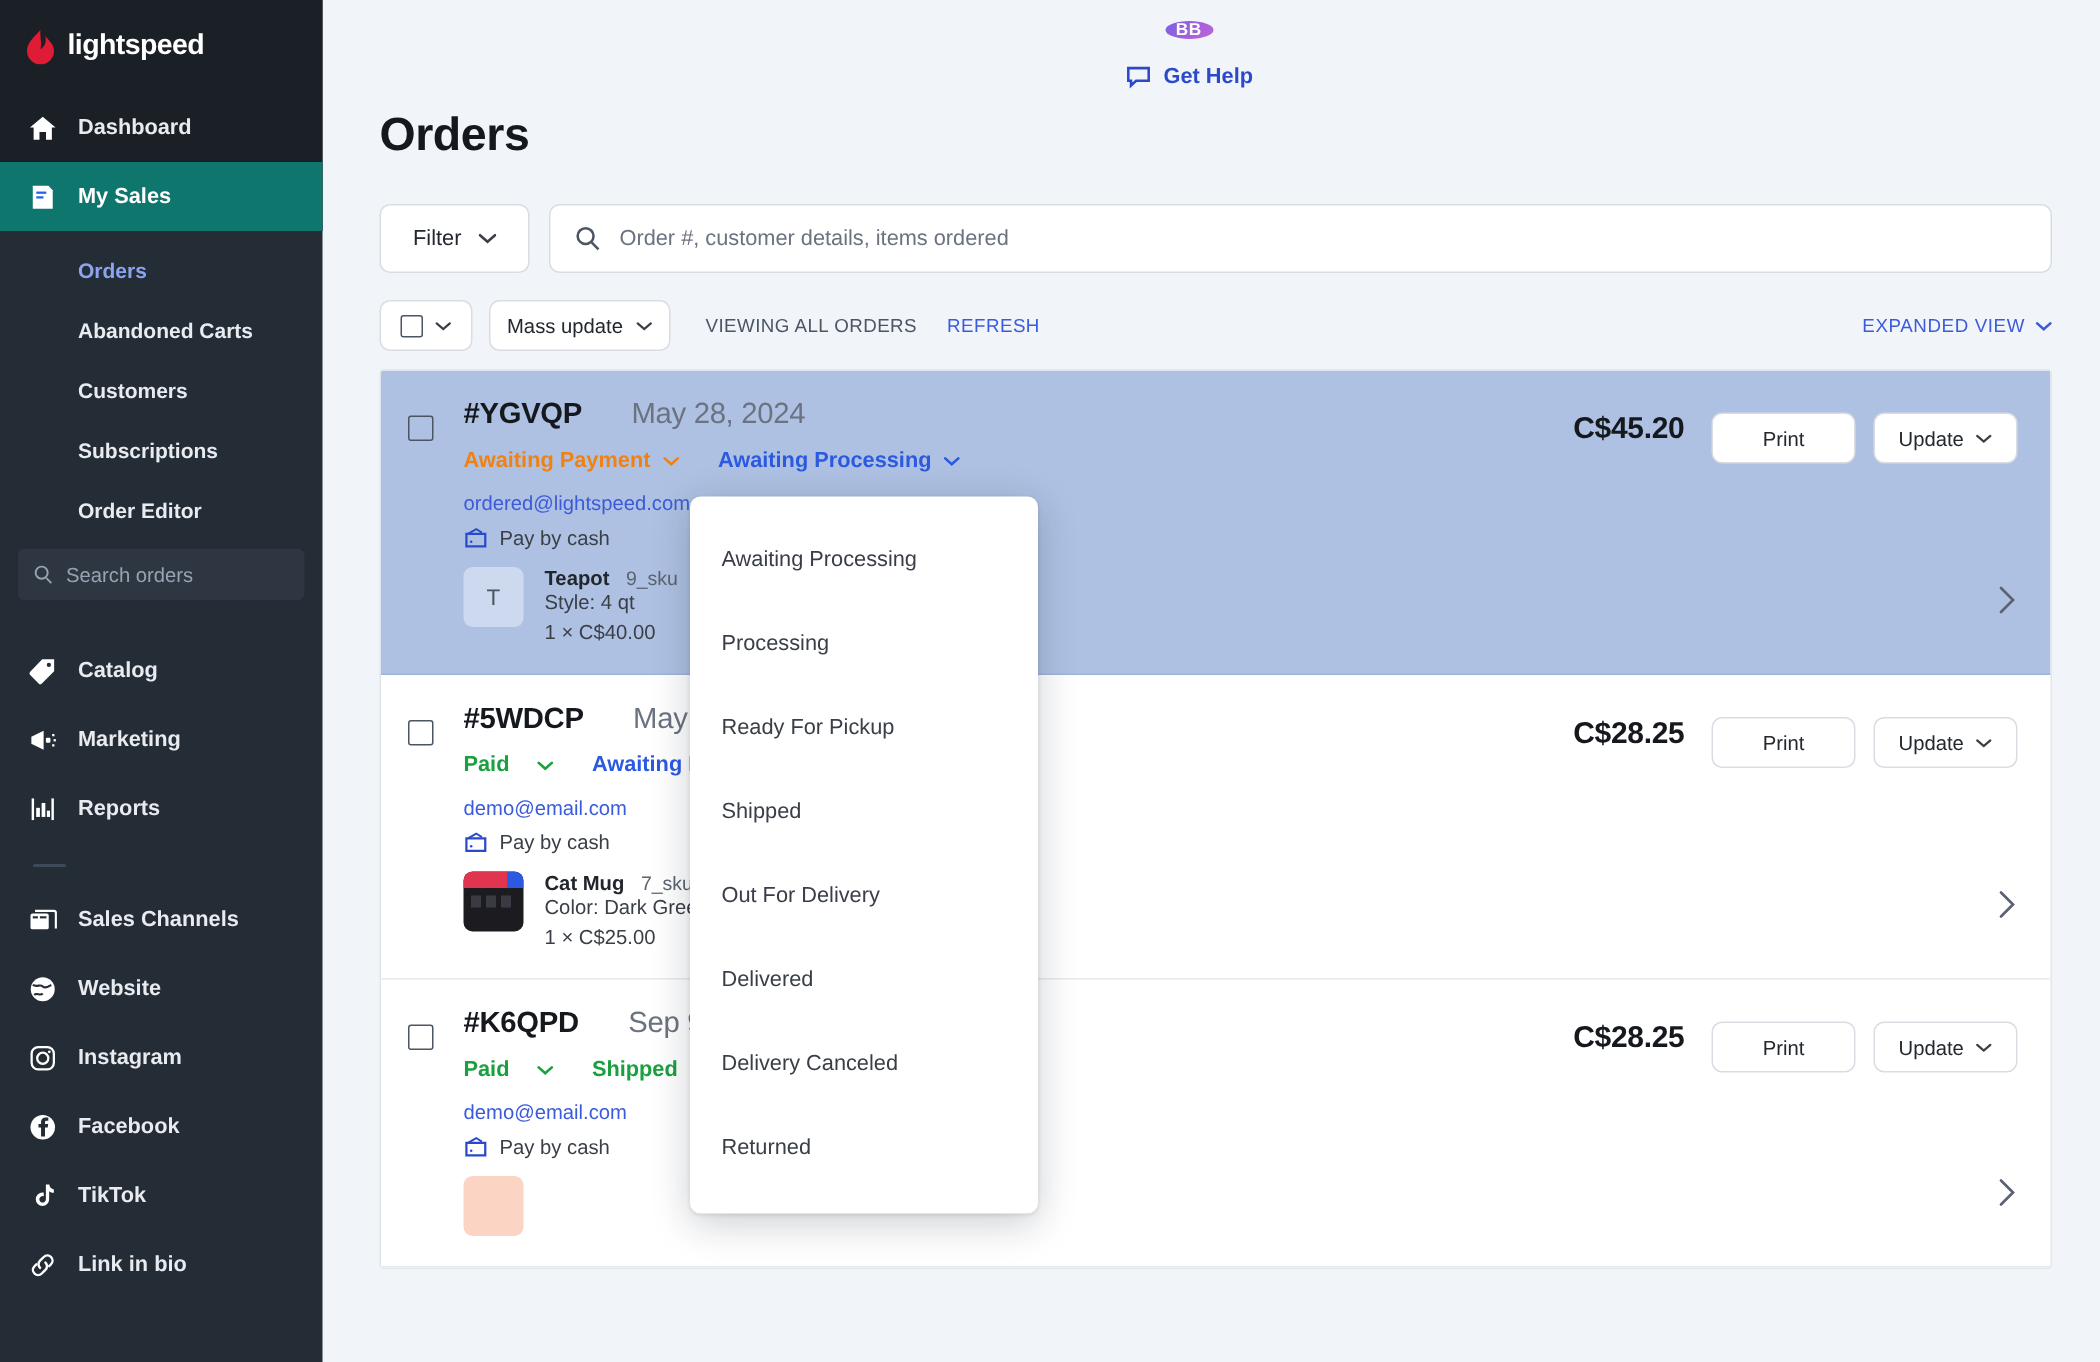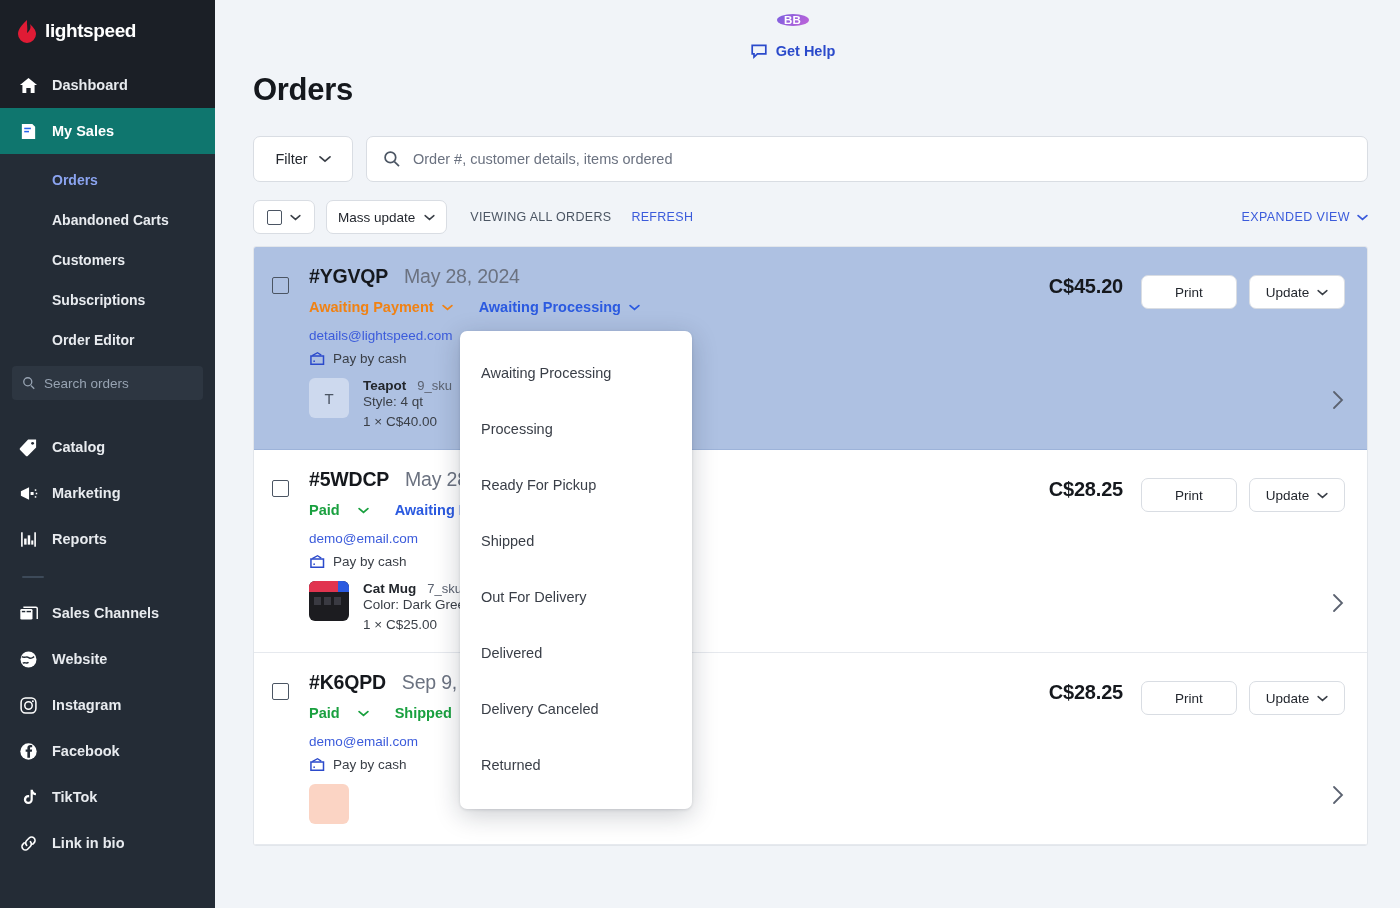--- a/index.html
+++ b/index.html
@@ -142,21 +142,21 @@
     position: relative; display: flex; padding: 18px 0 20px 0;
     border-bottom: 1px solid #e6e9ee; min-height: 120px;
   }
   .order-card.selected { background: #aec1e2; border-bottom-color: #9db3d9; }
   .oc-left { flex: 0 0 30px; padding: 12px 0 0 18px; }
   .chk-box {
     width: 17px; height: 17px; border: 1.7px solid #4b5563;
     border-radius: 2px; background: transparent; cursor: pointer;
   }
   .oc-body { flex: 1 1 auto; padding-left: 20px; min-width: 0; }
-  .oc-head { display: flex; align-items: flex-start; gap: 16px; }
+  .oc-head { display: flex; align-items: flex-start; gap: 33px; }
   .oc-id { font-size: 19.5px; font-weight: 700; color: #15181d; letter-spacing: -0.2px; }
   .oc-date { font-size: 19.5px; color: #6b7280; font-weight: 400; letter-spacing: -0.2px; }
   .oc-status-row { display: flex; align-items: center; gap: 26px; margin-top: 11px; }
   .st { display: flex; align-items: center; gap: 8px; font-size: 14.5px; font-weight: 600; cursor: pointer; }
   .st.orange { color: #f08214; }
   .st.green { color: #19a03f; gap: 18px; }
   .st.blue { color: #2b5ae0; }
   .oc-email {
     margin-top: 13px; font-size: 13.5px; color: #3b5bdb; cursor: pointer;
   }
@@ -480,21 +480,21 @@
             </div>
             <div class="st blue">
               <span>Awaiting Processing</span>
               <span>
                 <svg width="11" height="7" viewBox="0 0 12 8" fill="none" stroke="#2b5ae0" stroke-width="2" stroke-linecap="round">
                     <path d="M1 1.8 L6 6.2 L11 1.8"></path>
                   </svg>
               </span>
             </div>
           </div>
-          <div class="oc-email">details@lightspeed.com</div>
+          <div class="oc-email">ordered@lightspeed.com</div>
           <div class="oc-pay">
             <span>
               <svg width="17" height="15" viewBox="0 0 18 16" fill="none" stroke="#2b4acb" stroke-width="1.6">
                 <path d="M2 5.2 h13.4 v9 H2z"></path>
                 <path d="M3.4 5 L9 1.8 L13 4.4" stroke-width="1.4"></path>
                 <circle cx="5.4" cy="10.8" r="0.9" fill="#2b4acb" stroke="none"></circle>
               </svg>
             </span>
             <span>Pay by cash</span>
           </div>

